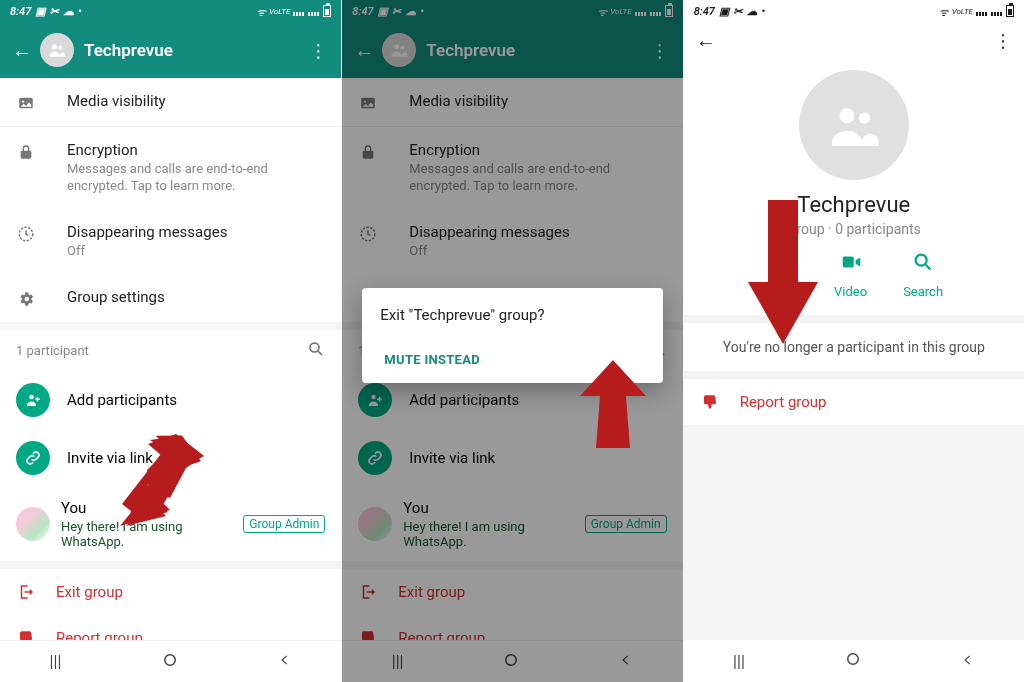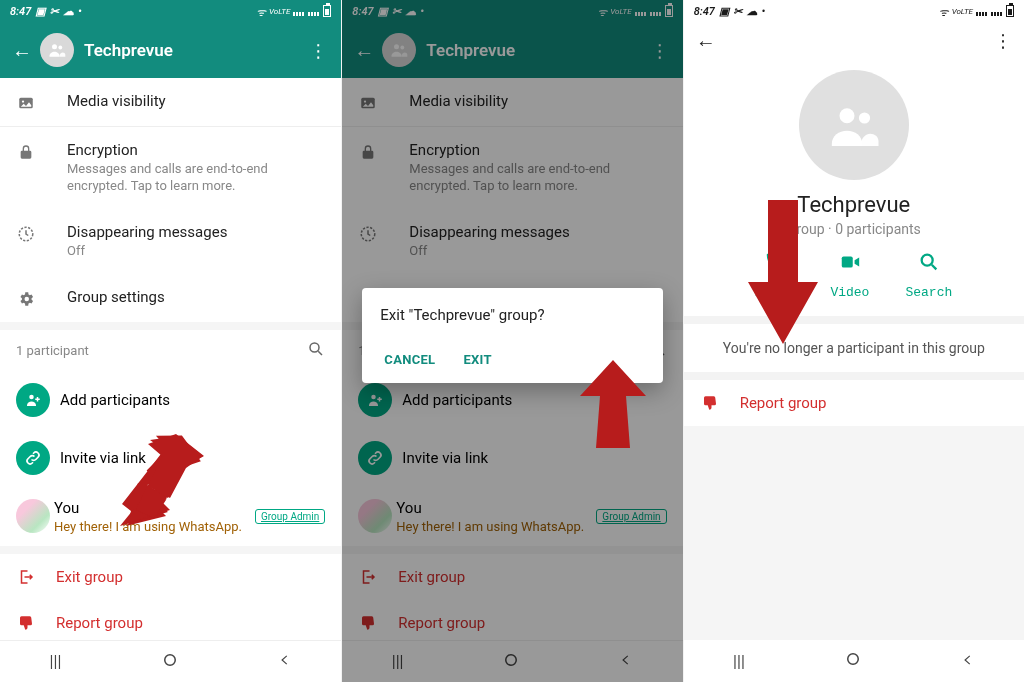--- a/index.html
+++ b/index.html
@@ -73,27 +73,27 @@
   }
   .section .search-i { color: #666; }
 
   .circle-btn {
     width: 34px; height: 34px; border-radius: 50%;
     display: inline-flex; align-items: center; justify-content: center;
     color: #fff; margin-right: 6px;
   }
   .green-fill { background: #00a884; }
   .prow {
-    display: flex; align-items: center; padding: 12px 16px; gap: 4px; font-size: 15px;
+    display: flex; align-items: center; padding: 12px 16px; gap: 11px; font-size: 15px;
   }
   .prow .ptxt { flex: 1; }
-  .prow .ptxt .sub { color: #a16207; font-size: 13px; margin-top: 2px; }
+  .prow .ptxt .sub { color: #14532d; font-size: 13px; margin-top: 2px; }
   .badge {
-    border: 1px solid #00a884; color: #00a884; font-size: 10px;
-    padding: 1px 5px; border-radius: 3px; white-space: nowrap; text-decoration: underline;
+    border: 1px solid #00a884; color: #00a884; font-size: 12px;
+    padding: 1px 5px; border-radius: 3px; white-space: nowrap;
   }
   .avatar-img {
     width: 34px; height: 34px; border-radius: 50%;
     background: linear-gradient(135deg, #f8c8dc 30%, #b8e6c1 70%, #fff 100%);
   }
 
   .danger-row {
     display: flex; align-items: center; padding: 14px 16px; gap: 20px;
     color: #d32f2f; font-size: 15px;
   }
@@ -133,21 +133,21 @@
     width: 110px; height: 110px; border-radius: 50%; background: #e0e0e0;
     display: flex; align-items: center; justify-content: center; margin-top: 4px;
   }
   .gname { font-size: 22px; color: #222; margin-top: 12px; }
   .gmeta { font-size: 14px; color: #888; margin-top: 4px; }
 
   .action-row {
     display: flex; justify-content: center; gap: 36px; margin-top: 14px; color: #00a884;
     font-size: 13px;
   }
-  .action { display: flex; flex-direction: column; align-items: center; gap: 6px; cursor: pointer; font-family: Liberation Mono, monospace; }
+  .action { display: flex; flex-direction: column; align-items: center; gap: 6px; cursor: pointer; }
   .action .ai { font-size: 20px; }
   .notice {
     background: #fff; text-align: center; color: #555; font-size: 14px;
     padding: 16px 14px; border-top: 8px solid #f3f3f3; border-bottom: 8px solid #f3f3f3;
   }
 
   
   .navbar {
     position: absolute; bottom: 0; left: 0; right: 0; height: 42px;
     display: flex; justify-content: space-around; align-items: center;
@@ -480,24 +480,21 @@
         </svg></span>
     <span><svg width="14" height="14" viewBox="0 0 24 24" fill="none" stroke="#444" stroke-width="2">
           <path d="M15 5l-8 7 8 7"></path>
         </svg></span>
   </div>
 
   <div class="dimmer"></div>
   <div class="dialog">
     <div class="dtitle">Exit "Techprevue" group?</div>
     <div class="dbtns">
-      <div class="right">
-        <div class="dbtn">CANCEL</div>
-        <div class="dbtn">EXIT</div>
-      </div>
+      <div class="dbtn">MUTE INSTEAD</div>
     </div>
   </div>
 
   <svg class="arrow" style="left:226px; top:360px;" width="90" height="110" viewBox="0 0 90 110">
     <polygon fill="#b71c1c" points="45,2 72,34 54,34 60,78 30,78 36,34 18,34"></polygon>
     <polygon fill="#b71c1c" points="30,78 60,78 68,100 22,100" opacity="0"></polygon>
     <polygon fill="#b71c1c" points="45,0 78,36 58,36 62,88 28,88 32,36 12,36"></polygon>
   </svg>
 </div>
 

